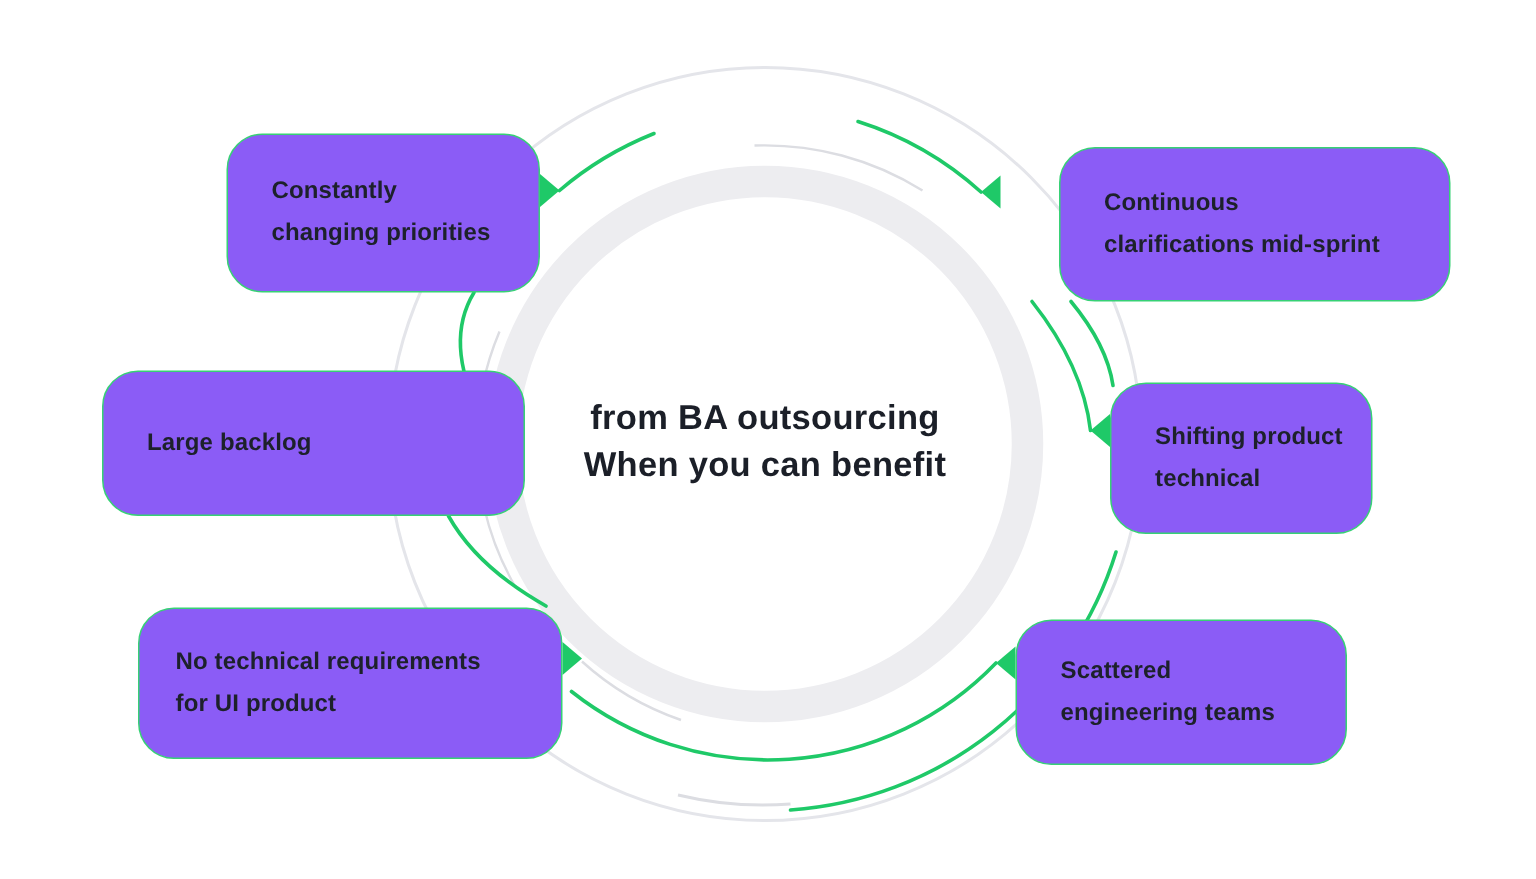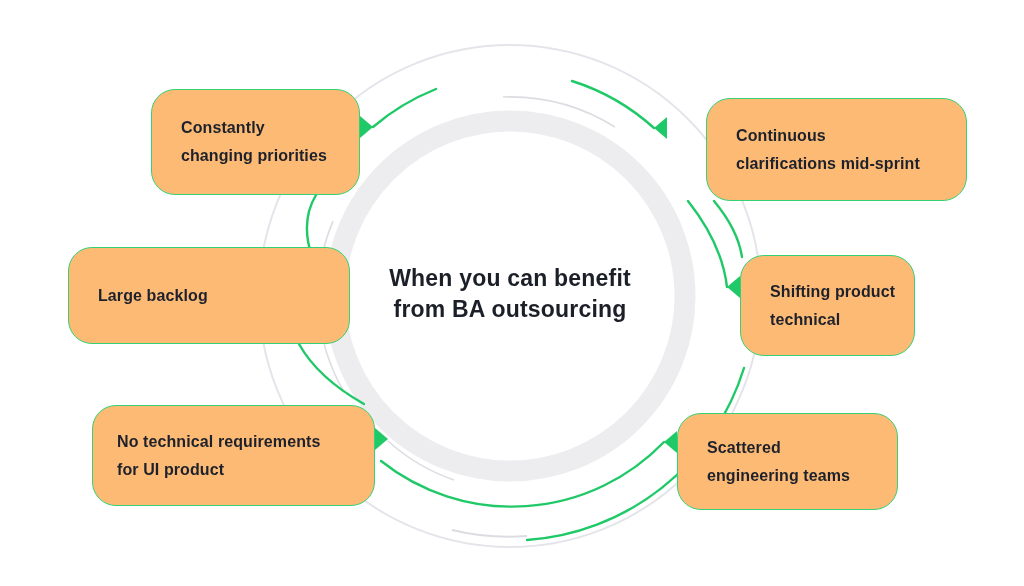--- a/index.html
+++ b/index.html
@@ -15,21 +15,21 @@
     background: #ffffff;
     overflow: hidden;
   }
   .stage svg.arcs {
     position: absolute;
     left: 0; top: 0;
   }
   .benefit-box {
     position: absolute;
     box-sizing: border-box;
-    background: #fdba74;
+    background: #8b5cf6;
     border: 1.5px solid #37d175;
     border-radius: 24px;
     display: flex;
     flex-direction: column;
     justify-content: center;
     padding: 0 12px 0 29px;
     color: #1d212b;
     font-size: 16px;
     font-weight: 700;
     line-height: 28px;
@@ -106,17 +106,17 @@
   <div class="benefit-box" id="box5">
     <span class="line">Shifting product</span>
     <span class="line">technical</span>
   </div>
   <div class="benefit-box" id="box6">
     <span class="line">Scattered</span>
     <span class="line">engineering teams</span>
   </div>
 
   <div class="center-title">
+    <div>from BA outsourcing</div>
     <div>When you can benefit</div>
-    <div>from BA outsourcing</div>
   </div>
 
 </div>
 
 </body></html>

